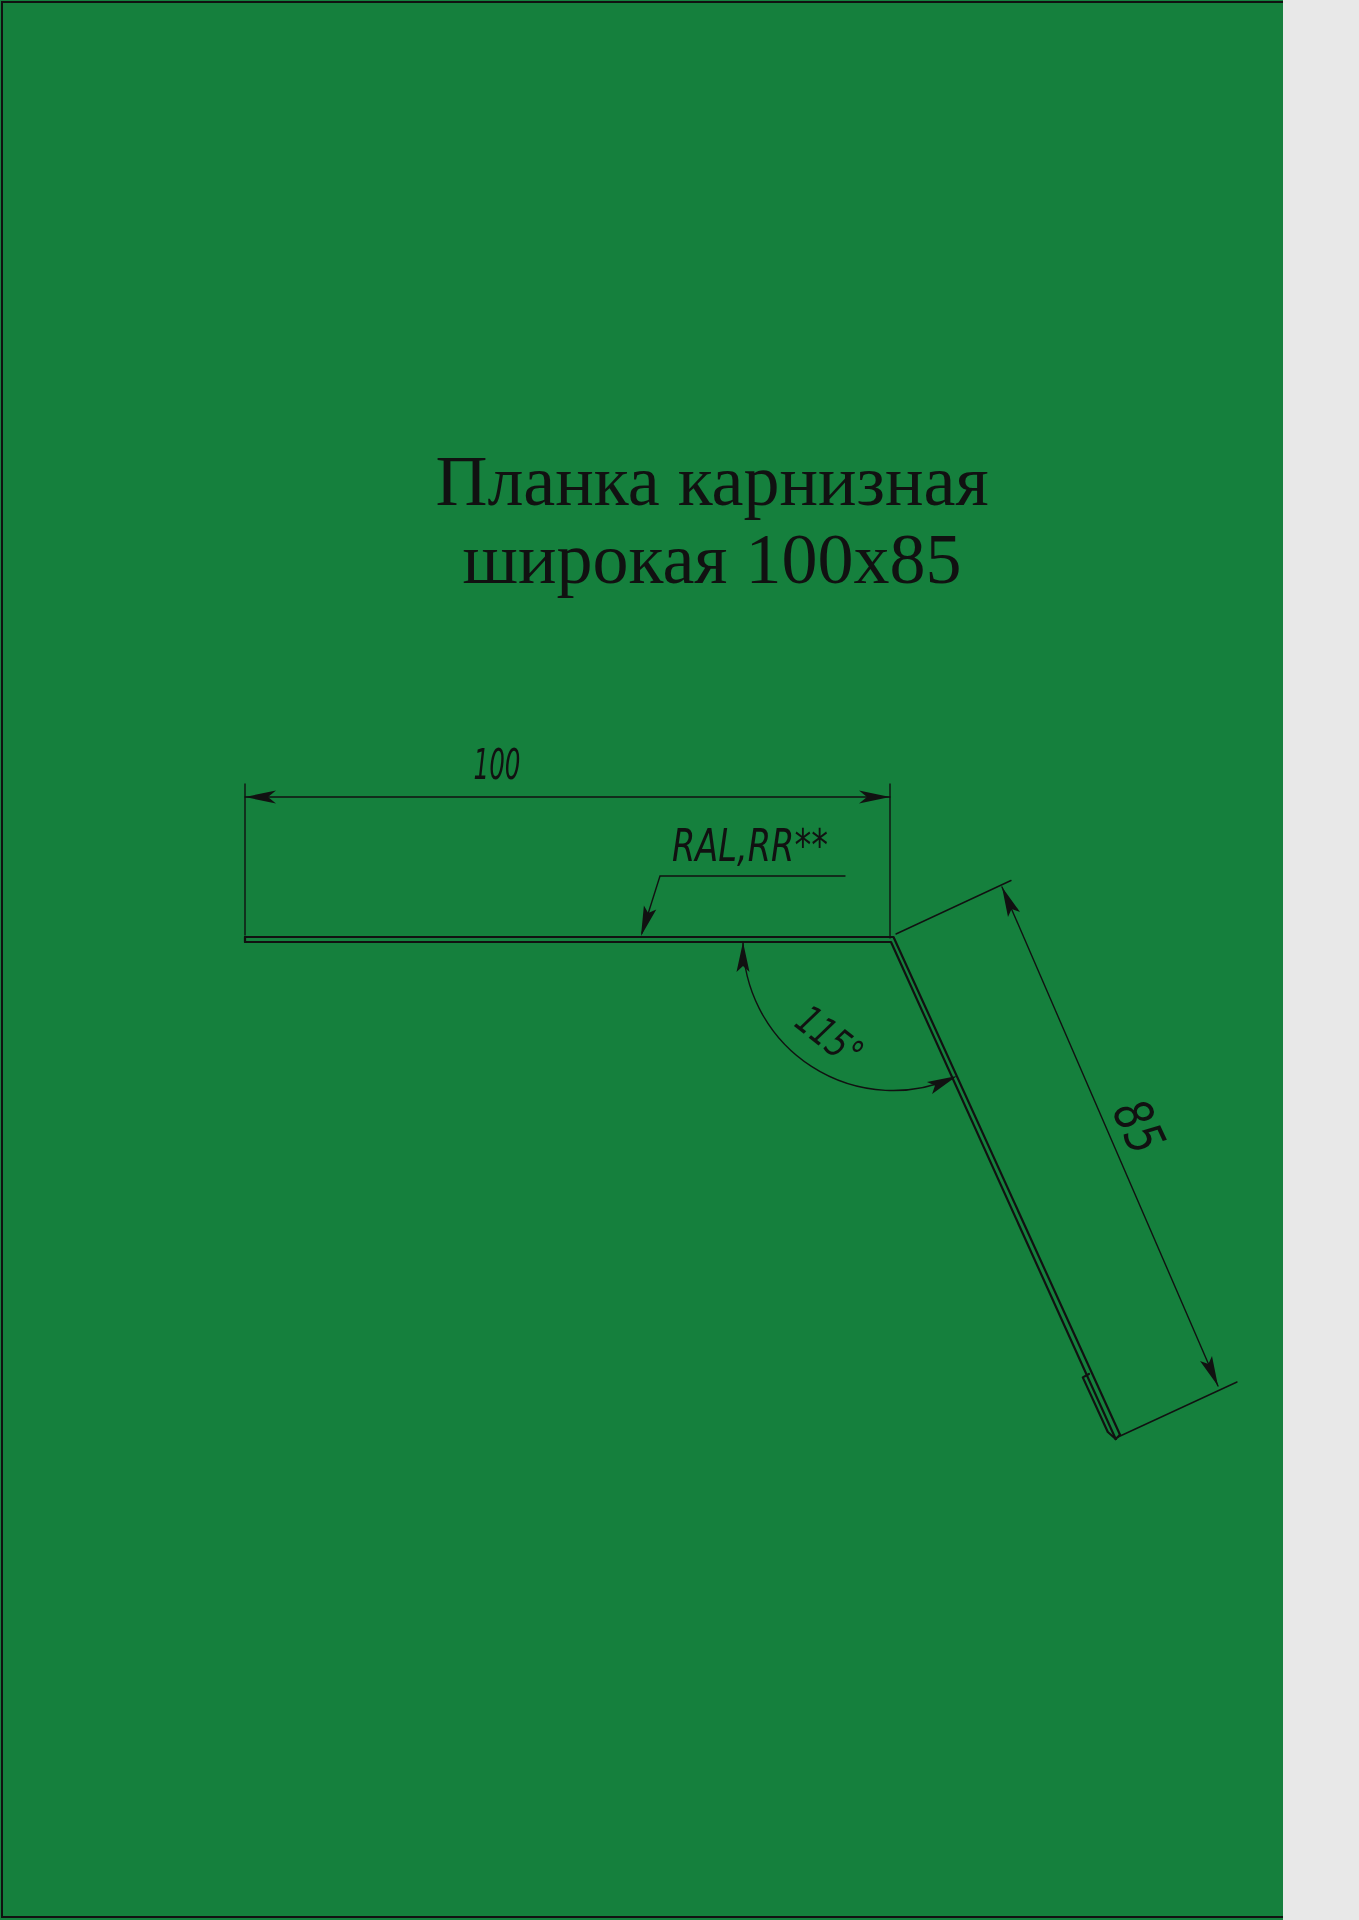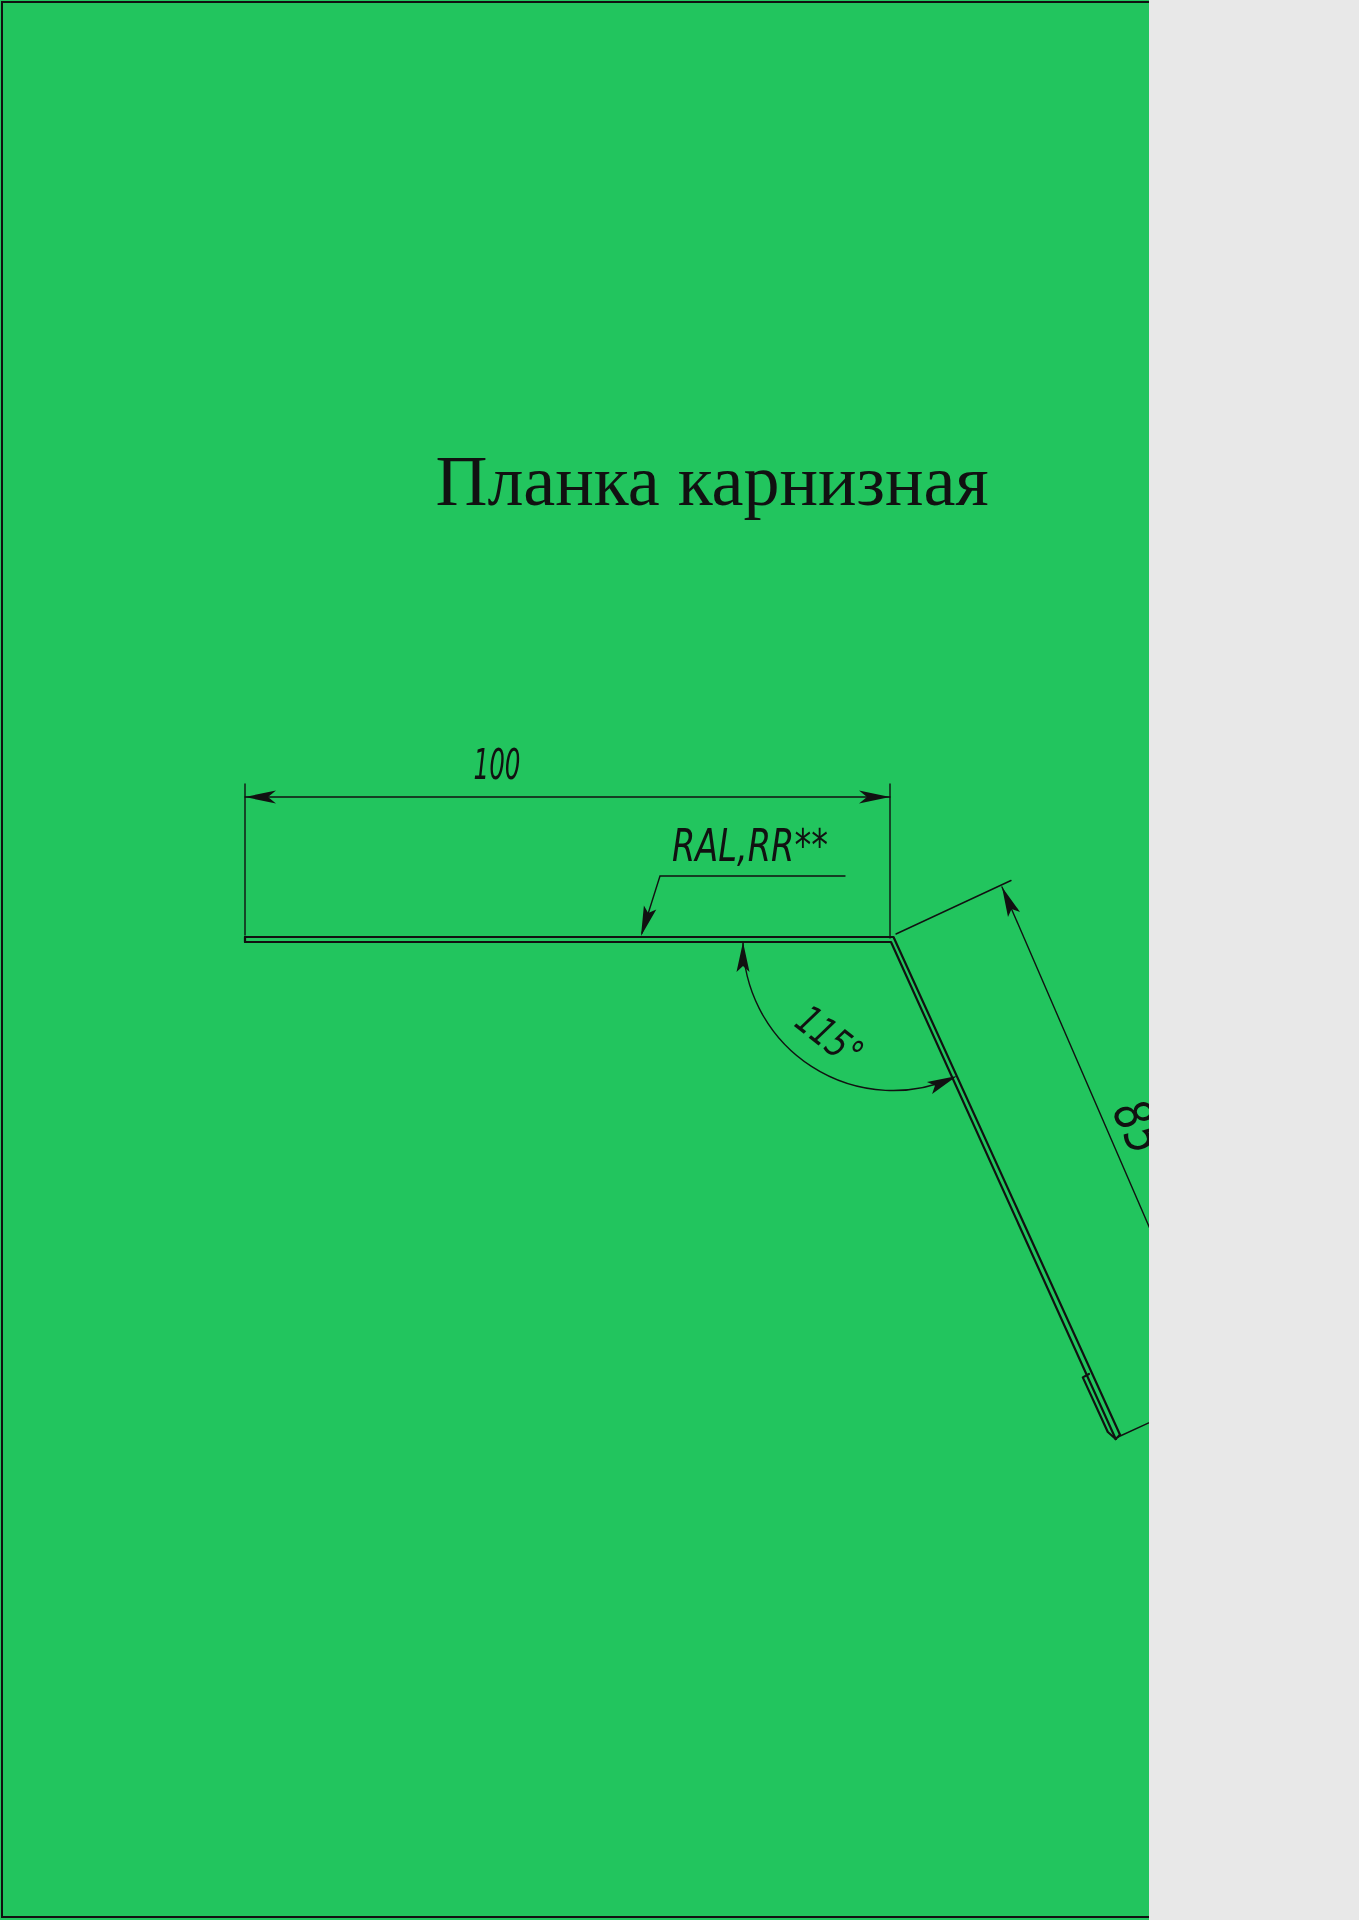--- a/index.html
+++ b/index.html
@@ -2,23 +2,23 @@
 <html><head>
 <meta charset="utf-8">
 <style>
   html, body {
     margin: 0;
     padding: 0;
     background: #e8e8e8;
   }
   .sheet {
     position: relative;
-    width: 1149px;
+    width: 1283px;
     height: 1920px;
-    background: #22c55e;
+    background: #15803d;
     overflow: hidden;
     font-family: "Liberation Serif", serif;
   }
   .sheet-frame {
     position: absolute;
     left: 1px; top: 1px;
     width: 1353px; height: 1913px;
     border: 2.5px solid #111111;
     pointer-events: none;
   }
@@ -63,20 +63,21 @@
 </style>
 </head>
 <body>
 
 <div class="sheet">
 
   <div class="sheet-frame"></div>
 
   <div class="page-title">
     <div>Планка карнизная</div>
+    <div>широкая 100х85</div>
   </div>
 
   <svg class="drawing" width="1359" height="1920" viewBox="0 0 1359 1920">
 
     <g>
       <path class="profile-line" d="M245,937 L893.5,937 L1120,1434.8"></path>
       <path class="profile-line" d="M245,942 L891,942 L1115.7,1439"></path>
       <path class="profile-line" d="M245,937 L245,942"></path>
       <path class="profile-line" d="M1120,1434.8 L1115.7,1439"></path>
       <path class="profile-line" d="M1089,1374 L1082.8,1377.4 L1107.8,1432 L1115.7,1439"></path>

